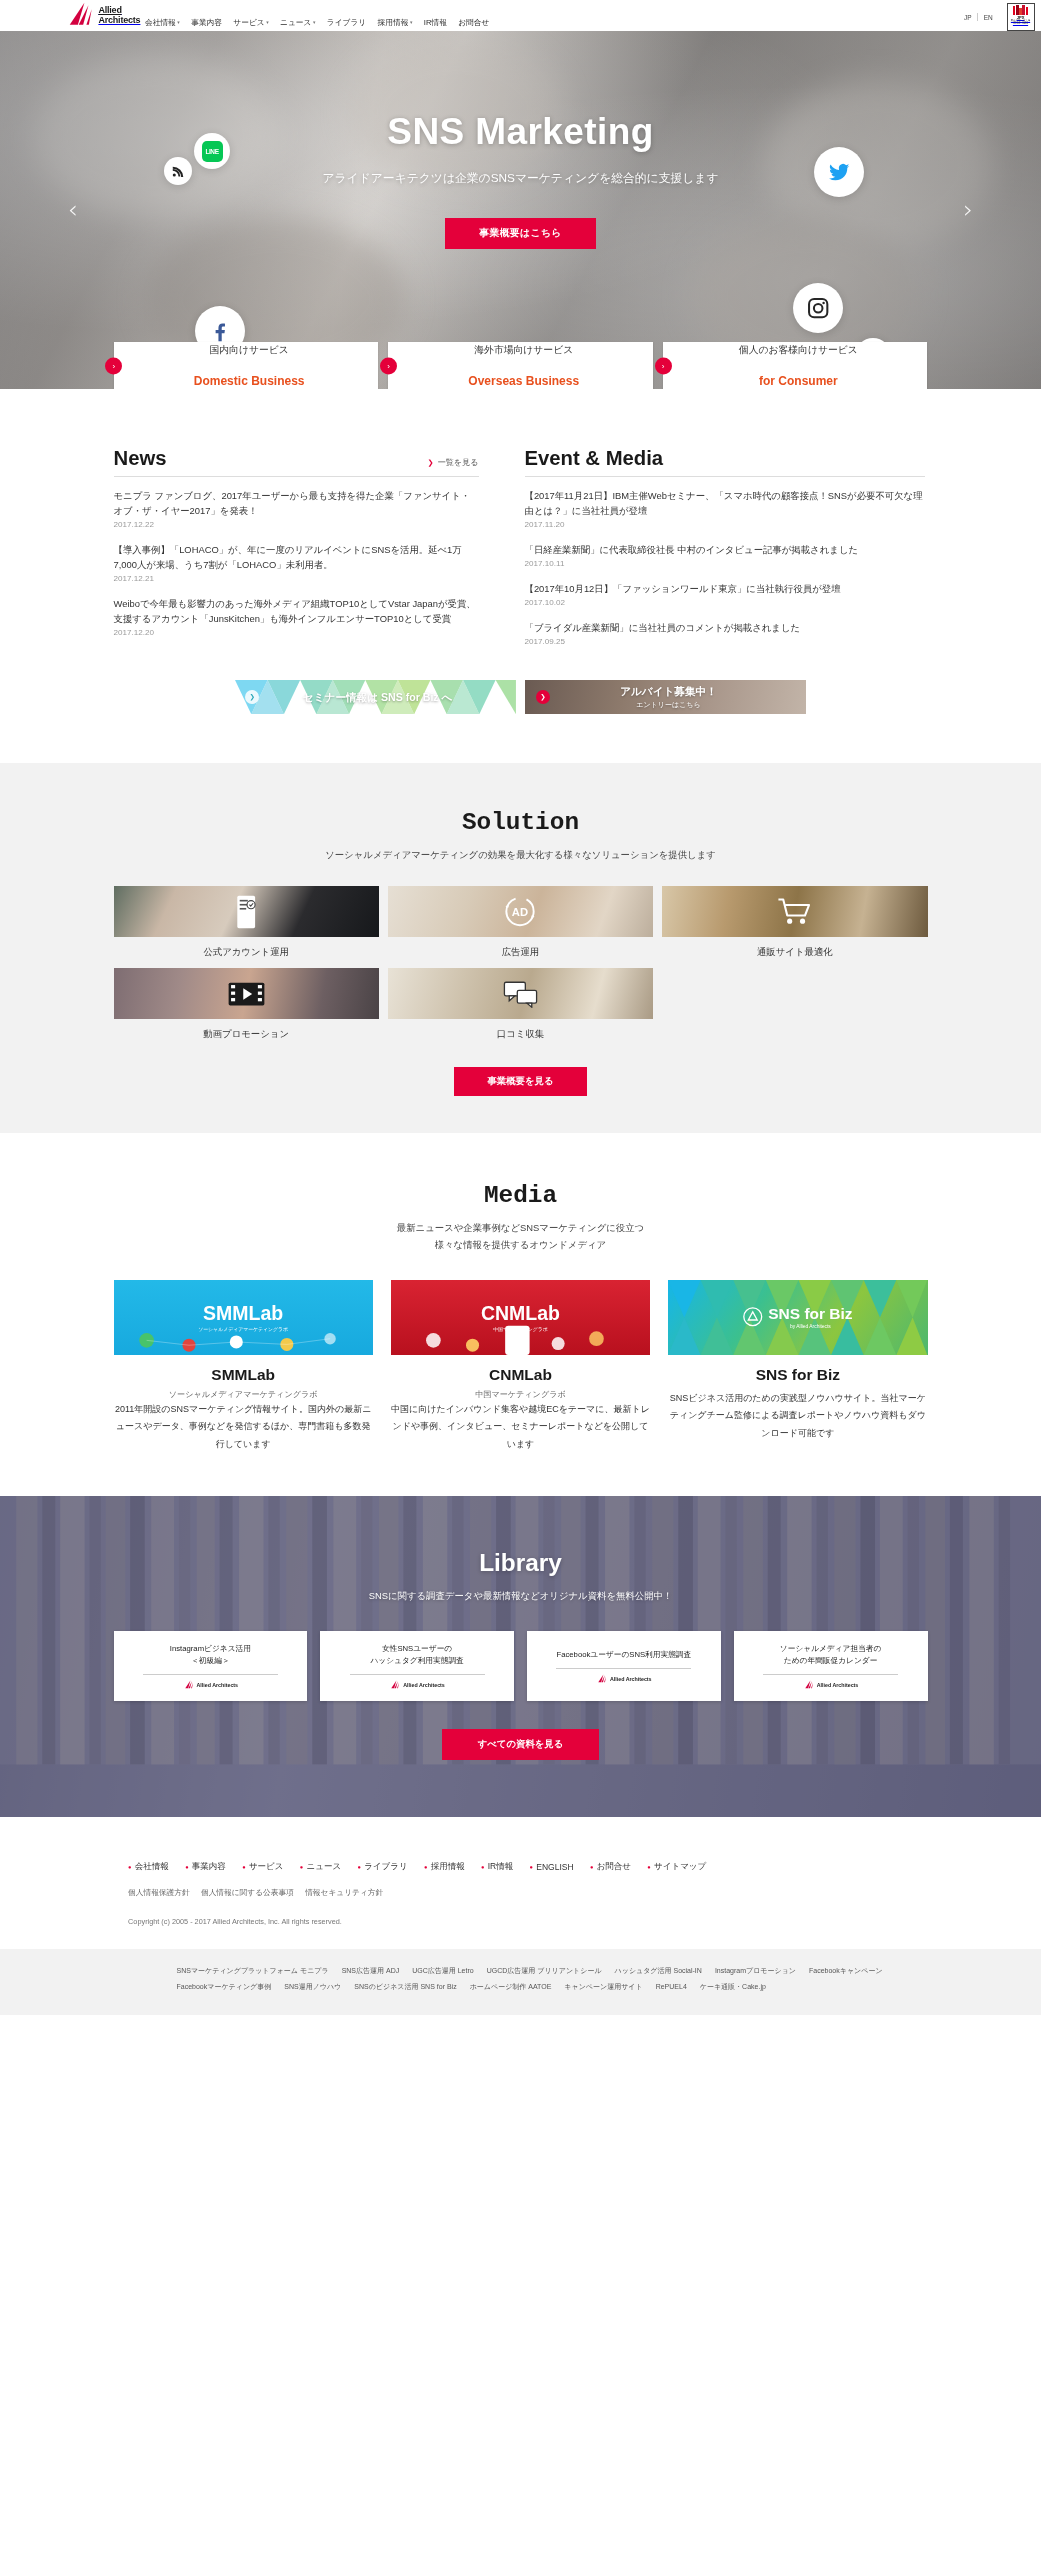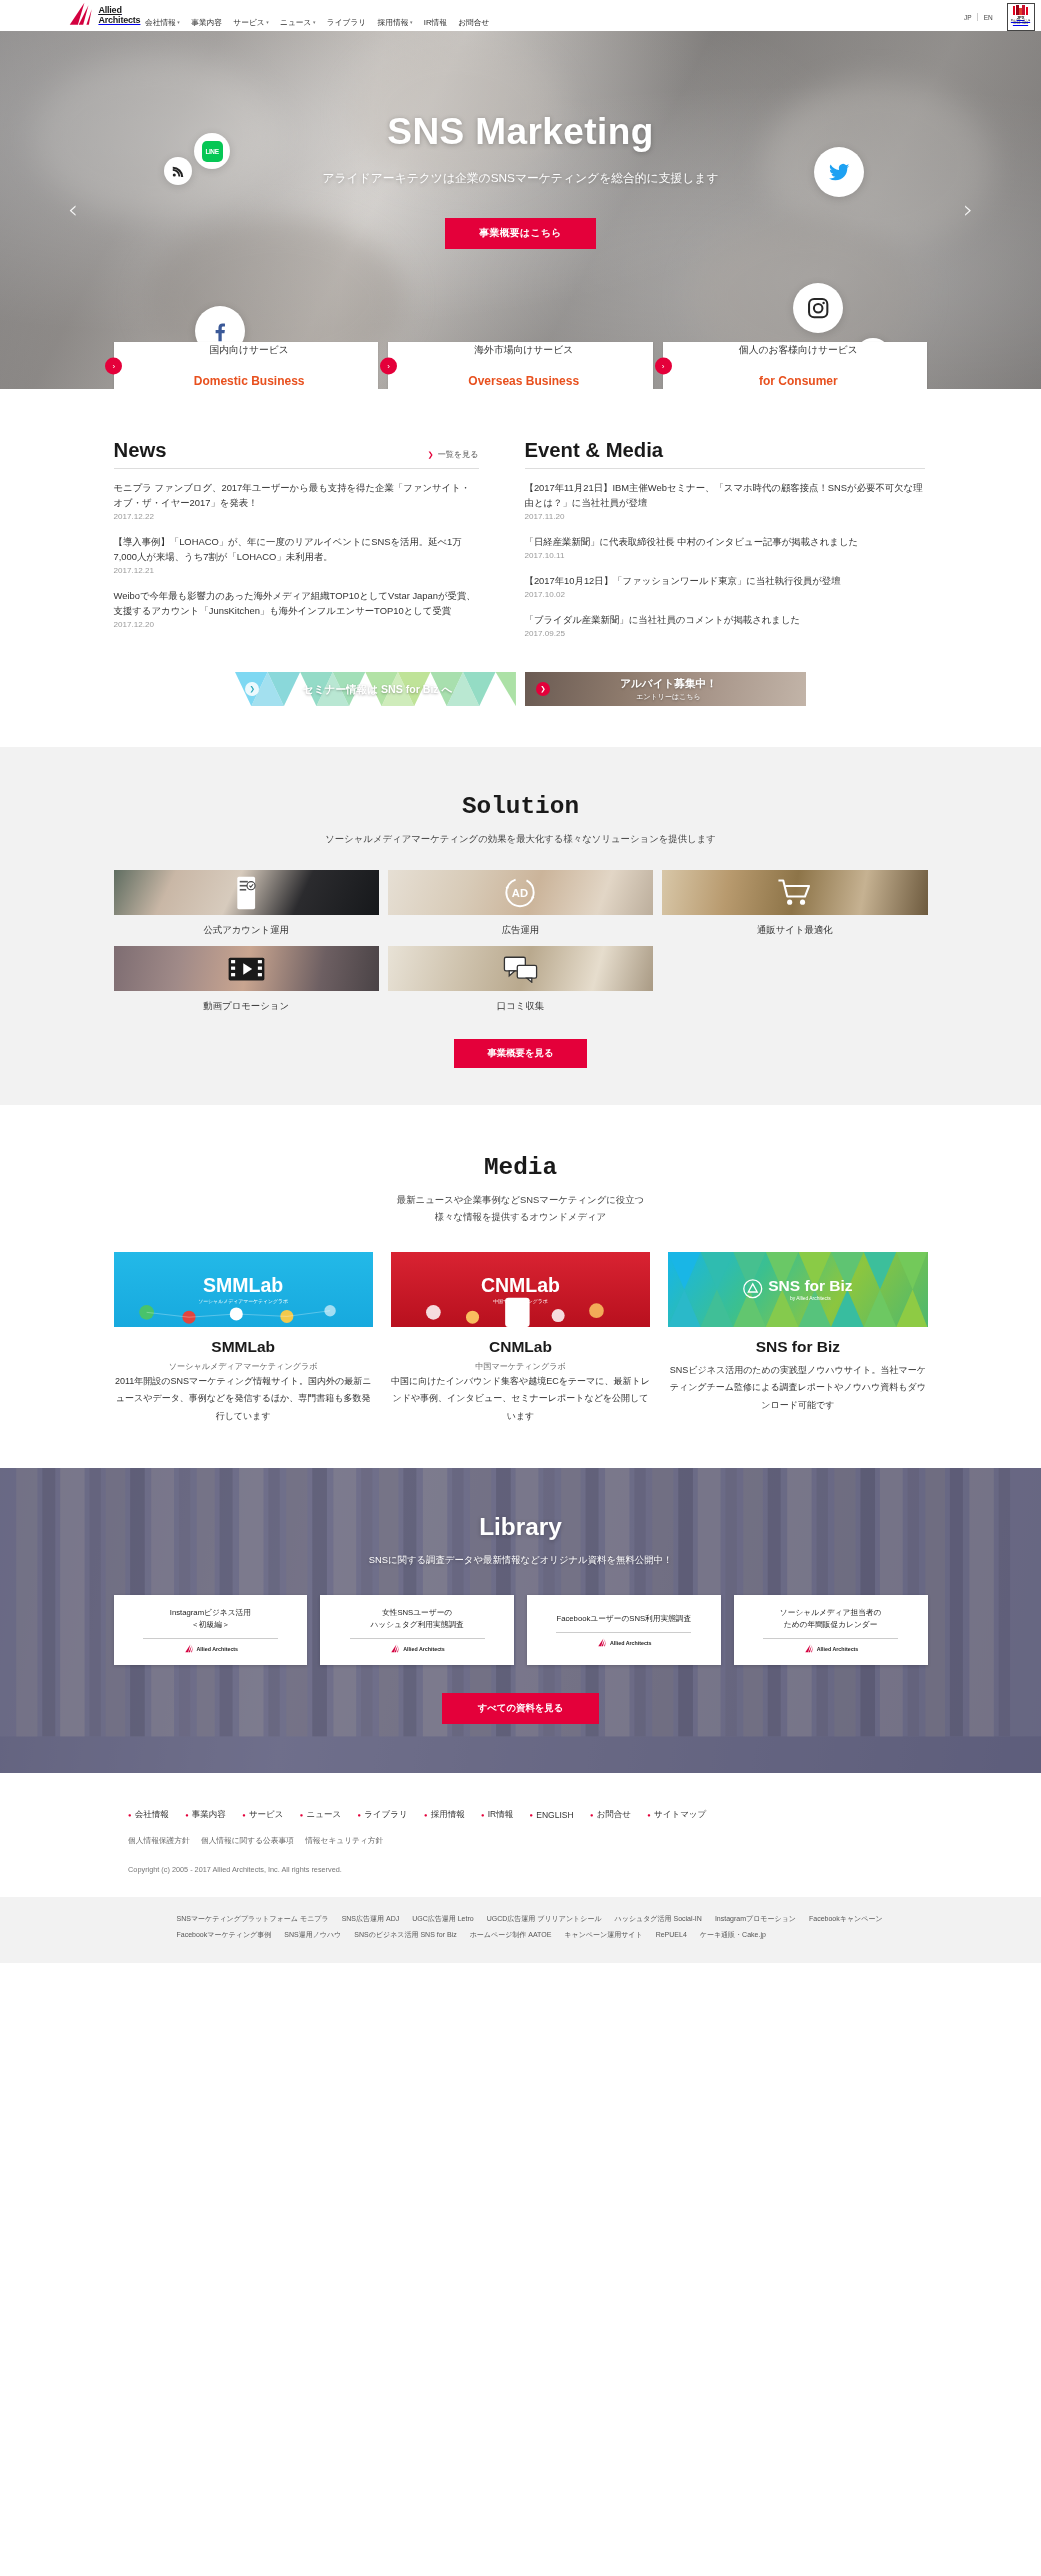--- a/index.html
+++ b/index.html
@@ -3,21 +3,21 @@
 <meta charset="utf-8">
 <title>Allied Architects</title>
 <style>
   * { margin:0; padding:0; box-sizing:border-box; }
   html, body { width:1041px; }
   body {
     font-family:"Liberation Sans","DejaVu Sans",sans-serif;
     background:#ffffff; color:#333; -webkit-font-smoothing:antialiased;
   }
   .wrap { width:1041px; margin:0 auto; }
-  .inner { width:814px; margin:8px auto; }
+  .inner { width:814px; margin:16px auto; }
 
   
   header.site-header {
     height:31px; background:#fff; position:relative;
     display:flex; align-items:flex-end; padding:0 0 0 0;
   }
   .logo { position:absolute; left:63px; top:1.6px; display:flex; align-items:center; gap:2.4px; }
   .logo svg { display:block; }
   .logo-text { line-height:1; }
   .logo-text .l1, .logo-text .l2 {
@@ -159,21 +159,21 @@
   
   .solution { background:#f2f2f2; padding:34px 0 37px; text-align:center; }
   .big-title {
     font-family:Liberation Mono, monospace;
     font-size:24.4px; font-weight:bold; color:#1a1a1a;margin-top:12px;
   }
   .big-sub { font-size:9.4px; color:#444; margin-top:13px; }
   .sol-grid { width:814px; margin:24.4px auto 0; display:grid;
               grid-template-columns:repeat(3,1fr); gap:9px 9px; }
   .sol-card { text-decoration:none; display:block; }
-  .sol-img { height:45px; position:relative; overflow:hidden; display:flex;
+  .sol-img { height:51px; position:relative; overflow:hidden; display:flex;
              align-items:center; justify-content:center;text-align:right; }
   .sol-label { font-size:9.4px; color:#333; margin-top:9px; display:block; }
   .sol-cta { display:inline-block; margin-top:26px; background:#e4003a; color:#fff;
              font-size:9.4px; font-weight:bold; padding:8.1px 33px; text-decoration:none; }
 
   .ph1 { background:linear-gradient(115deg,#5f6d61 0%,#c9b7a6 22%,#d7cbbd 45%,#2b2b2e 70%,#16181b 100%); }
   .ph2 { background:linear-gradient(110deg,#8e7b86 0%,#b89aa6 25%,#d1b0a0 50%,#6f5f6a 75%,#c7a98f 100%); }
   .ph3 { background:linear-gradient(110deg,#e6dfd4 0%,#d8cbb8 30%,#cbb49a 55%,#e2d6c6 80%,#bcae9c 100%); }
   .ph4 { background:linear-gradient(100deg,#d8c7a8 0%,#b89a6e 25%,#8d7448 50%,#c6b292 75%,#6d5a3e 100%); }
   .ph5 { background:linear-gradient(100deg,#7e6d72 0%,#a08a88 25%,#c9a590 50%,#6d5f62 78%,#4a4346 100%); }

